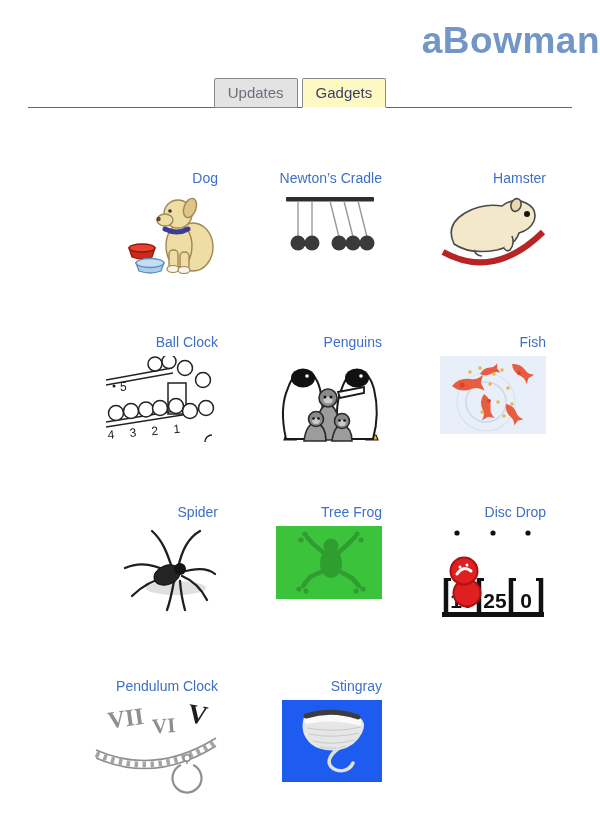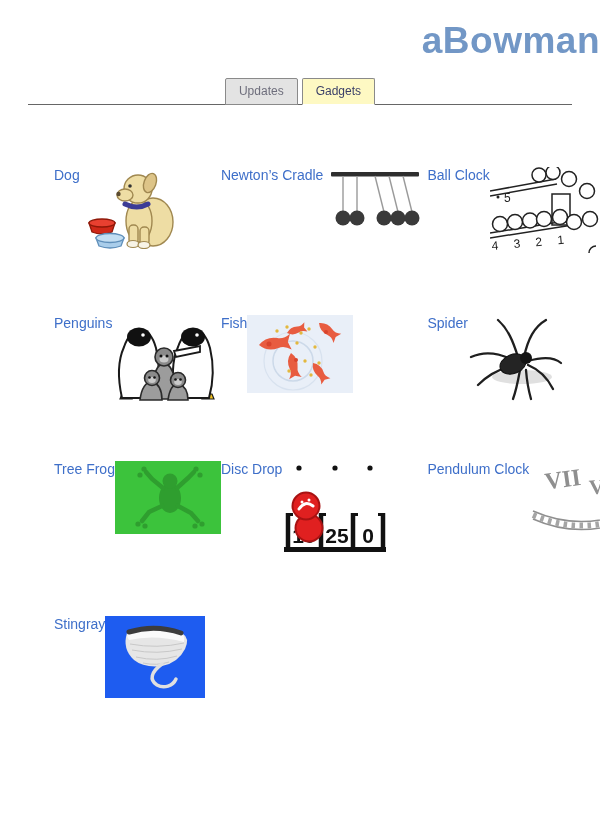--- a/index.html
+++ b/index.html
@@ -16,21 +16,21 @@
   }
 
   .tabstrip {
     display: flex;
     justify-content: center;
     align-items: flex-end;
     margin: 0 28px;
     border-bottom: 1px solid #666666;
   }
   .tab {
-    font-size: 12px;
+    font-size: 15px;
     padding: 5px 13px 6px 13px;
     border: 1px solid #8a8a8a;
     margin-bottom: -1px;
     cursor: pointer;
     background: #e3e3e3;
     color: #6e6e7c;
     border-radius: 2px 2px 0 0;
     user-select: none;
   }
   .tab + .tab { margin-left: 4px; }
@@ -42,21 +42,22 @@
 
   .grid {
     width: 492px;
     margin: 62px auto 0 auto;
     display: grid;
     grid-template-columns: repeat(3, 1fr);
     row-gap: 60px;
   }
   .cell {
     display: flex;
-    align-items: flex-start;
+    flex-direction: column;
+    align-items: flex-end;
   }
   .glink {
     color: #3e6fc9;
     font-size: 14px;
     text-decoration: none;
     margin-bottom: 6px;
     cursor: pointer;
     white-space: nowrap;
   }
   .thumb { display: block; cursor: pointer; line-height: 0; }
@@ -116,20 +117,35 @@
           <circle cx="20" cy="51" r="7.5"></circle>
           <circle cx="34" cy="51" r="7.5"></circle>
           <circle cx="61" cy="51" r="7.5"></circle>
           <circle cx="75" cy="51" r="7.5"></circle>
           <circle cx="89" cy="51" r="7.5"></circle>
         </g>
       </svg>
     </span>
   </div>
 
+  <div class="cell">
+    <a class="glink">Hamster</a>
+    <span class="thumb">
+      <svg width="106" height="76" viewBox="0 0 106 76">
+        <path d="M3,60 Q54,88 103,40" stroke="#b82424" stroke-width="6" fill="none"></path>
+        <g stroke="#4a4a4a" stroke-width="1.6">
+          <path d="M14,52 Q5,33 25,21 Q42,11 62,14 Q73,5 86,11 Q98,17 94,29 Q90,38 79,41 Q75,54 57,58 Q30,63 14,52 Z" fill="#f3e9ca"></path>
+          <ellipse cx="76" cy="13" rx="5" ry="6.5" transform="rotate(18 76 13)" fill="#e7d8ae"></ellipse>
+          <path d="M72,44 Q75,52 70,58 Q66,60 64,56" fill="#f3e9ca"></path>
+          <path d="M34,58 Q36,64 42,64" fill="none"></path>
+        </g>
+        <circle cx="87" cy="22" r="3" fill="#151515"></circle>
+      </svg>
+    </span>
+  </div>
 
   <div class="cell">
     <a class="glink">Ball Clock</a>
     <span class="thumb">
       <svg width="112" height="88" viewBox="0 0 112 88">
         <g stroke="#222222" stroke-width="1.5" fill="#ffffff">
           <line x1="0" y1="24" x2="66" y2="12"></line>
           <line x1="0" y1="29" x2="67" y2="17"></line>
           <circle cx="49" cy="8" r="7"></circle>
           <circle cx="63" cy="5.5" r="7"></circle>

